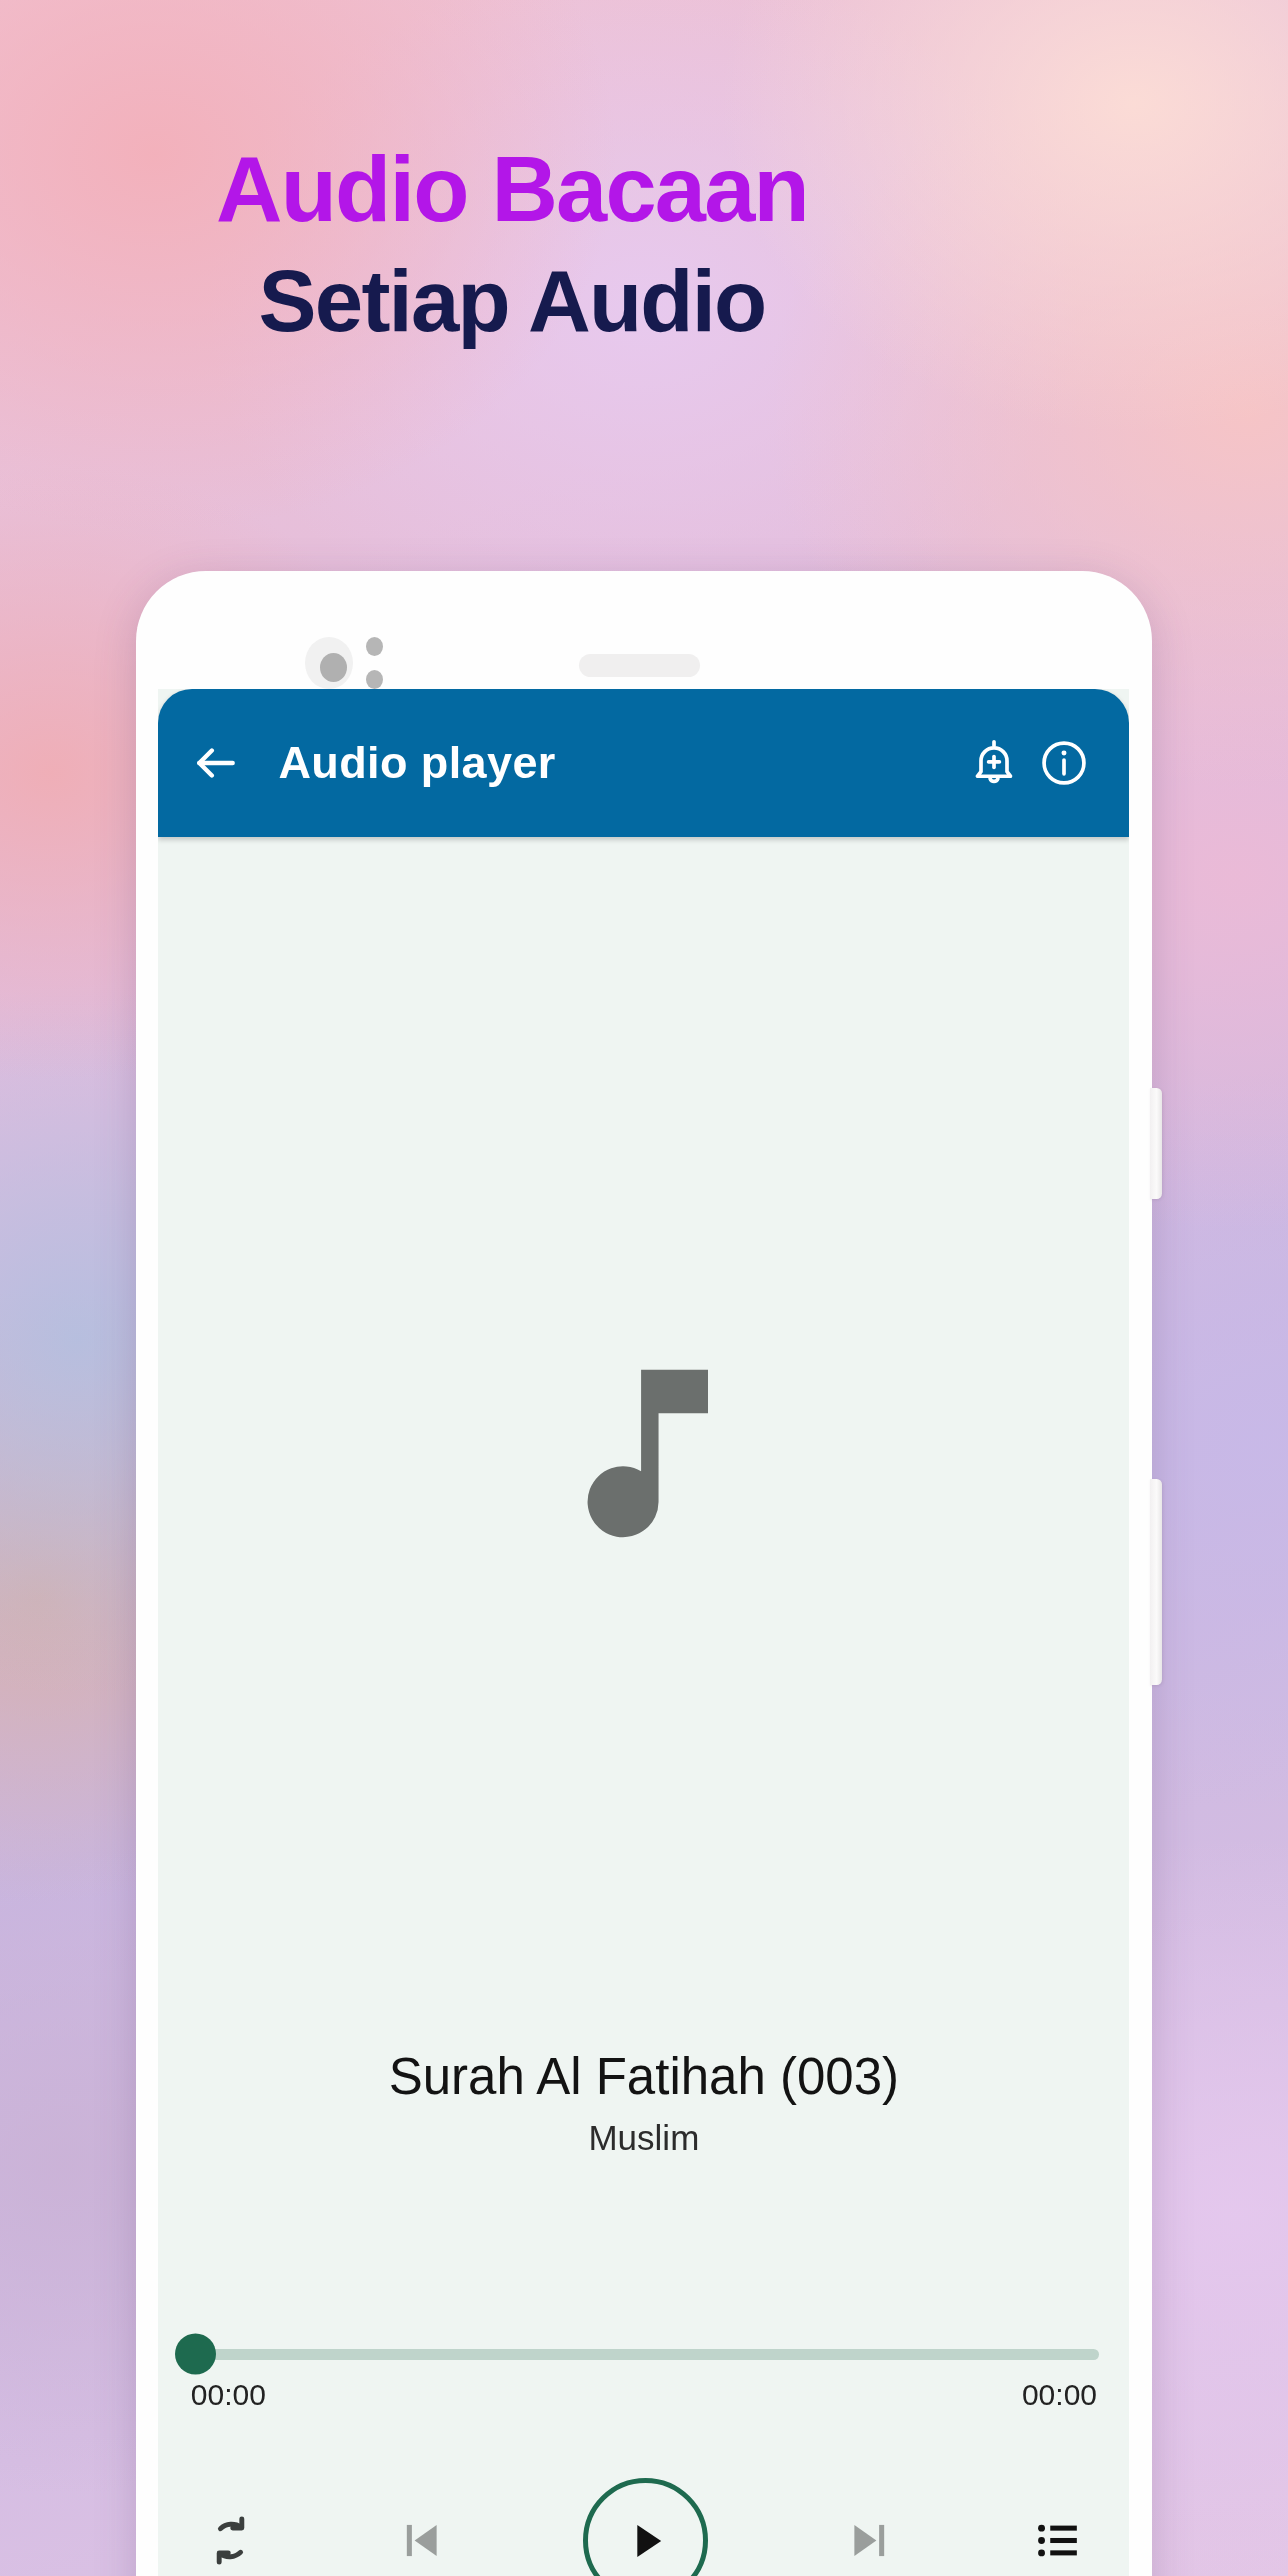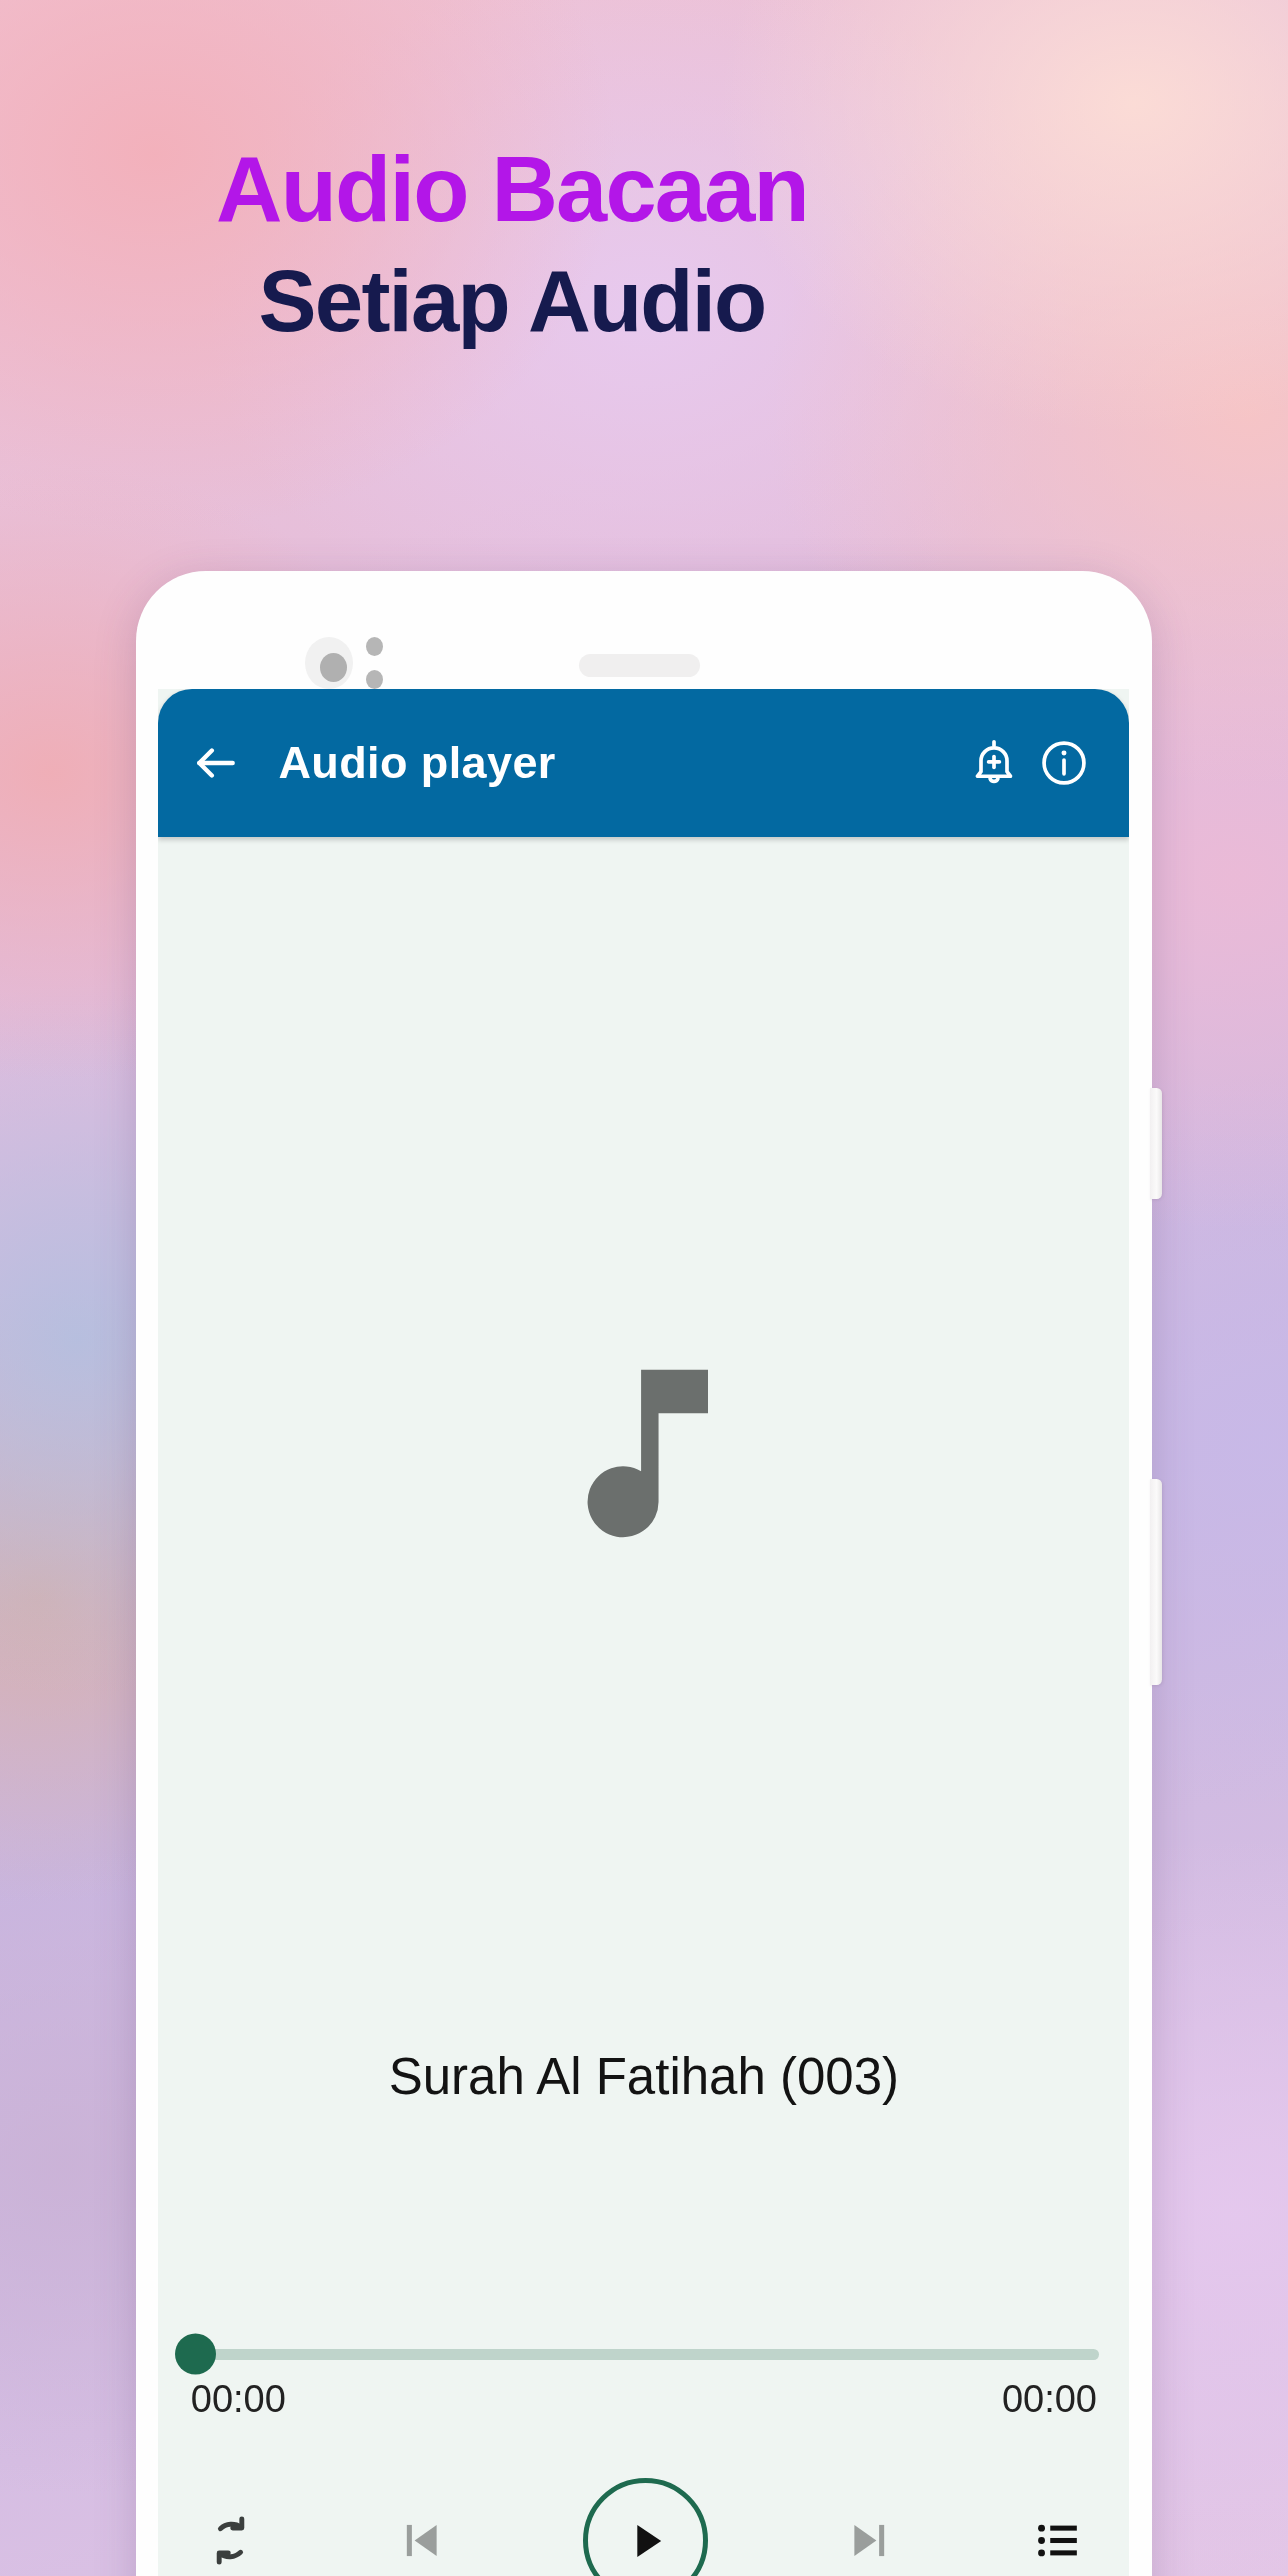--- a/index.html
+++ b/index.html
@@ -152,21 +152,21 @@
   }
   #seek-thumb {
     position:absolute; left:-14.3px; top:50%;
     transform:translateY(-50%);
     width:41px; height:41px; border-radius:50%;
     background:#1e6a4f;
   }
   #times {
     display:flex; justify-content:space-between;
     margin-top:18px; padding:0 5.4px;
-    font-size:38px; color:#222;
+    font-size:30px; color:#222;
   }
 
   
   #controls {
     position:absolute; left:0; top:1789px; width:100%;
     display:flex; align-items:center; justify-content:space-between;
     padding:0 43px;
   }
   .ctl { display:flex; align-items:center; justify-content:center; }
   #btn-play {
@@ -231,20 +231,21 @@
     </div>
 
     <div id="artwork">
       <svg width="188" height="192" viewBox="0 0 64 66">
         <path d="M30 4 h24 v15 h-17 v30.5 a12.2 12.2 0 1 1 -6 -10.6 V4 z" fill="#6b6f6d"></path>
       </svg>
     </div>
 
     <div id="track-info">
       <div id="track-title">Surah Al Fatihah (003)</div>
+      <div id="track-artist">Muslim</div>
     </div>
 
     <div id="seek-wrap">
       <div id="seek-track">
         <div id="seek-thumb"></div>
       </div>
       <div id="times">
         <span>00:00</span>
         <span>00:00</span>
       </div>

